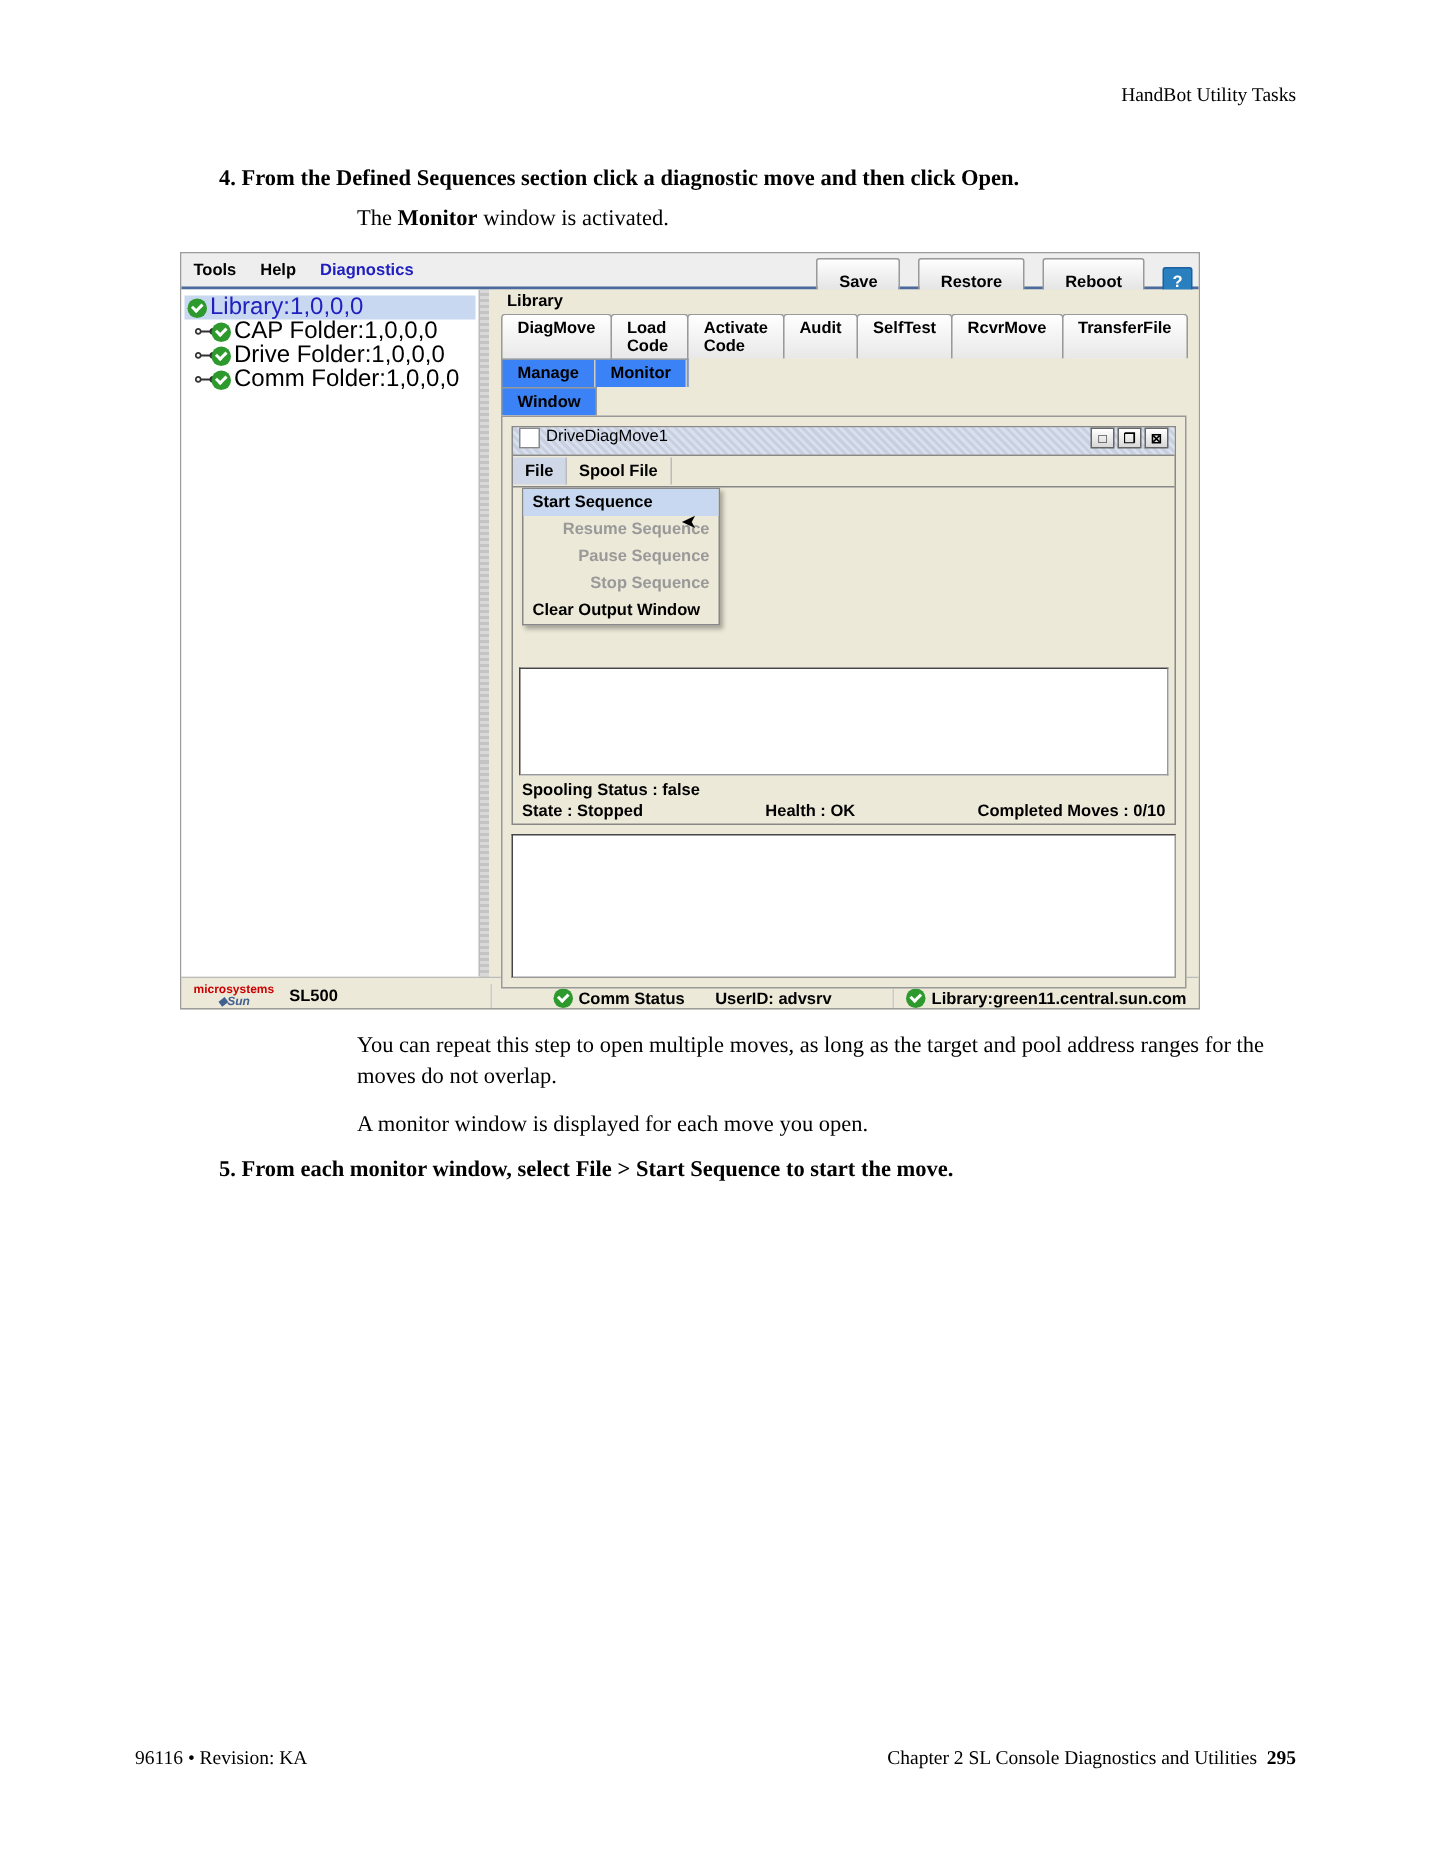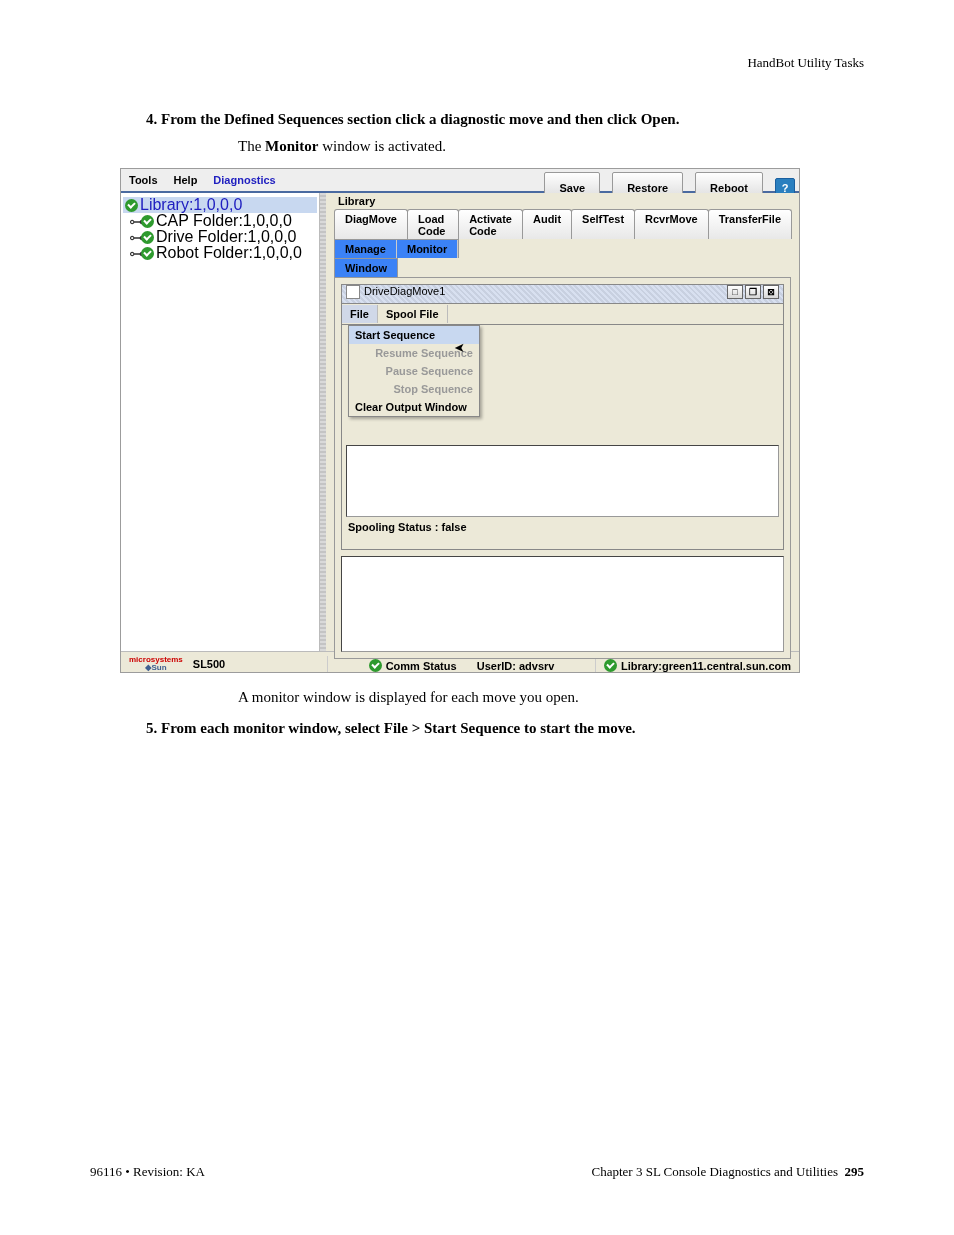--- a/index.html
+++ b/index.html
@@ -316,21 +316,21 @@
   }
   .sun-logo {
     display: inline-flex;
     flex-direction: column;
     align-items: center;
     font-size: 8px;
     line-height: 1;
     margin-right: 6px;
   }
   .sun-logo .mc1 { color: #c00; font-weight: bold; }
-  .sun-logo .mc2 { color: #406090; }
+  .sun-logo .mc2 { color: #406090; font-style: italic; }
 
   .footer {
     position: absolute;
     bottom: 55px;
     left: 90px;
     right: 90px;
     display: flex;
     justify-content: space-between;
     font-size: 13px;
   }
@@ -375,21 +375,21 @@
           <span>CAP Folder:1,0,0,0</span>
         </div>
         <div class="tree-row" style="padding-left:6px">
           <span class="toggle">⊶</span>
           <span class="icon-ok"></span>
           <span>Drive Folder:1,0,0,0</span>
         </div>
         <div class="tree-row" style="padding-left:6px">
           <span class="toggle">⊶</span>
           <span class="icon-ok"></span>
-          <span>Robot Folder:1,0,0,0</span>
+          <span>Comm Folder:1,0,0,0</span>
         </div>
       </div>
 
       <div class="splitter"></div>
 
       <div class="right-pane">
         <span class="fieldset-label">Library</span>
 
         <div class="tab-row">
           <div class="tab">DiagMove</div>
@@ -428,20 +428,25 @@
               <div class="ditem disabled">Resume Sequence</div>
               <div class="ditem disabled">Pause Sequence</div>
               <div class="ditem disabled">Stop Sequence</div>
               <div class="ditem">Clear Output Window</div>
             </div>
             <span class="cursor-icon">➤</span>
 
             <div class="inner-output"></div>
 
             <div style="position:absolute;bottom:16px;left:6px;font-weight:bold;font-size:11px">Spooling Status : false</div>
+            <div class="inner-status">
+              <span>State : Stopped</span>
+              <span>Health : OK</span>
+              <span>Completed Moves : 0/10</span>
+            </div>
           </div>
 
           <div class="bottom-output"></div>
         </div>
       </div>
     </div>
 
     <div class="statusbar">
       <div class="cell" style="width:190px">
         <span class="sun-logo">
@@ -456,26 +461,27 @@
         &nbsp;&nbsp;&nbsp;&nbsp;
         <span>UserID: advsrv</span>
       </div>
       <div class="cell" style="border-right:none">
         <span class="icon-ok"></span>
         <span>Library:green11.central.sun.com</span>
       </div>
     </div>
   </div>
 
+  <div class="body-indent">You can repeat this step to open multiple moves, as long as the target and pool address ranges for the moves do not overlap.</div>
   <div class="body-indent">A monitor window is displayed for each move you open.</div>
 
   <div class="step-line">
     <span class="num">5.</span>
     <span class="bold" style="font-weight:bold">From each monitor window, select File &gt; Start Sequence to start the move.</span>
   </div>
 
   <div class="footer">
     <span>96116 • Revision: KA</span>
     <span>
-      <span>Chapter 3 SL Console Diagnostics and Utilities</span>&nbsp;&nbsp;<span class="pg">295</span>
+      <span>Chapter 2 SL Console Diagnostics and Utilities</span>&nbsp;&nbsp;<span class="pg">295</span>
     </span>
   </div>
 </div>
 
 </body></html>

